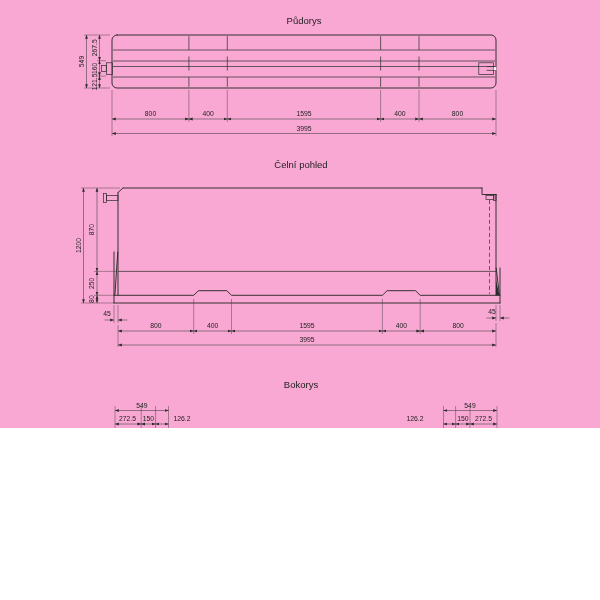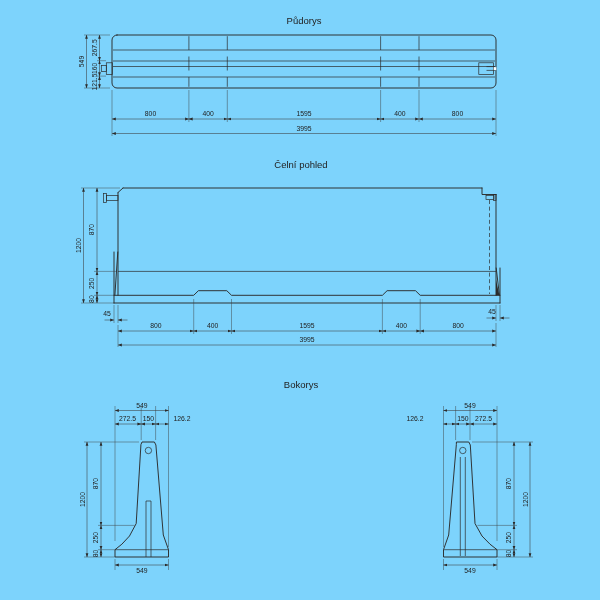--- a/index.html
+++ b/index.html
@@ -1,16 +1,16 @@
 <!DOCTYPE html>
 <html><head>
 <meta charset="utf-8">
 <style>
   html,body{margin:0;padding:0;background:#ffffff;}
-  .stage{position:relative;width:600px;height:600px;background:#7dd3fc;overflow:hidden;
+  .stage{position:relative;width:600px;height:428px;background:#f9a8d4;overflow:hidden;
          font-family:"Liberation Sans","DejaVu Sans",sans-serif;}
   svg{display:block;}
   .title{font-size:9.5px;fill:#222;text-anchor:middle;}
   .dtx{font-size:6.8px;fill:#222;text-anchor:middle;}
   .ol{stroke:#2b2b2b;stroke-width:0.95;fill:none;stroke-linejoin:round;stroke-linecap:round;}
   .il{stroke:#2b2b2b;stroke-width:0.7;fill:none;}
   .hid{stroke:#2b2b2b;stroke-width:0.7;fill:none;stroke-dasharray:4 2.6;}
   .ext{stroke:#3a3a3a;stroke-width:0.45;fill:none;}
   .dim{stroke:#3a3a3a;stroke-width:0.55;fill:none;}
   .solid{fill:#2b2b2b;stroke:none;}

